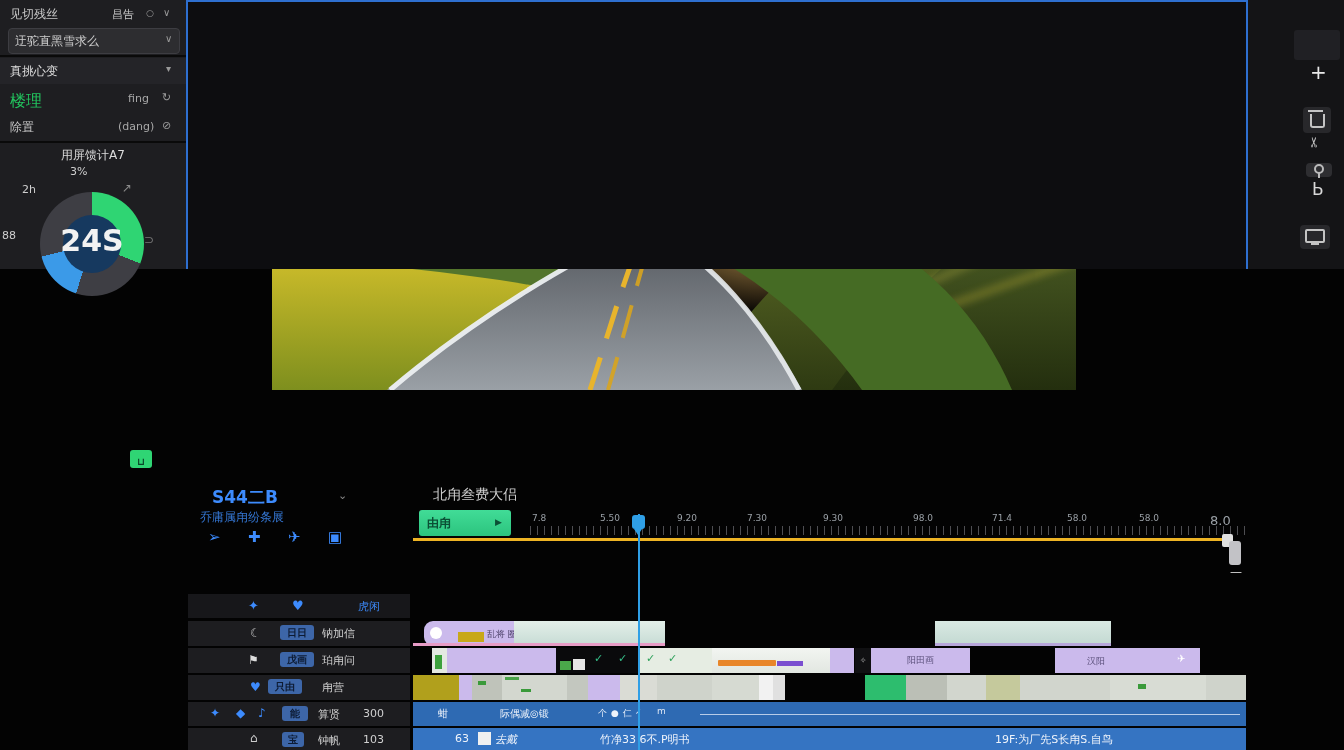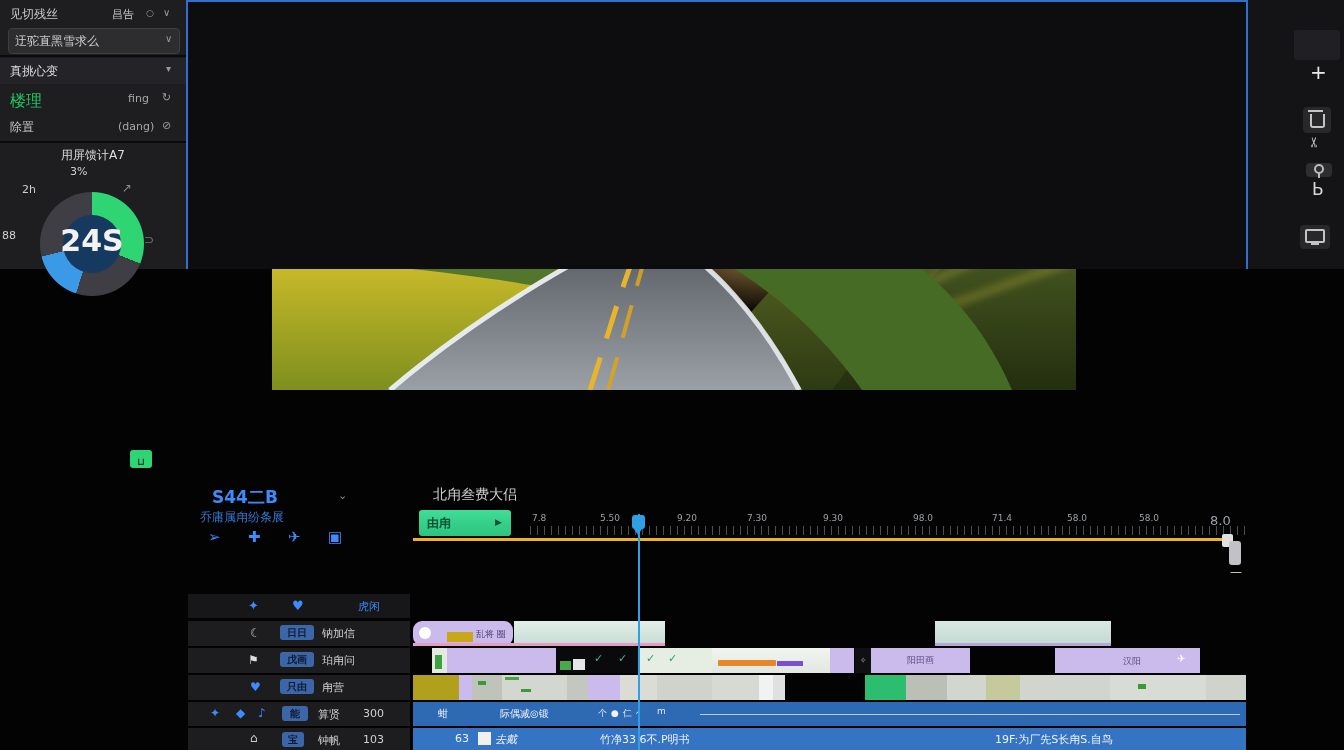--- a/index.html
+++ b/index.html
@@ -290,39 +290,39 @@
     <span class="badge" style="left:92px;width:34px;">日日</span>
     <span class="tlabel" style="left:134px;">钠加信</span>
   </div>
   <div class="trackrow" style="top:648px;height:25px;">
     <span class="s txt" style="left:60px;top:5px;font-size:12px;color:#dddddd;">⚑</span>
     <span class="badge" style="left:92px;width:34px;">戊画</span>
     <span class="tlabel" style="left:134px;">珀甪问</span>
   </div>
   <div class="trackrow" style="top:675px;height:25px;">
     <span class="s txt" style="left:62px;top:5px;font-size:12px;color:#3d8bfd;">♥</span>
-    <span class="badge" style="left:92px;width:34px;">只由</span>
+    <span class="badge" style="left:80px;width:34px;">只由</span>
     <span class="tlabel" style="left:134px;">甪营</span>
   </div>
   <div class="trackrow" style="top:702px;height:24px;">
     <span class="s txt" style="left:22px;top:4px;font-size:12px;color:#3d8bfd;">✦</span>
     <span class="s txt" style="left:48px;top:4px;font-size:12px;color:#3d8bfd;">◆</span>
     <span class="s txt" style="left:70px;top:4px;font-size:12px;color:#3d8bfd;">♪</span>
     <span class="badge" style="left:94px;width:26px;">能</span>
     <span class="tlabel" style="left:130px;">算贤</span>
     <span class="tlabel" style="left:175px;">300</span>
   </div>
   <div class="trackrow" style="top:728px;height:22px;">
     <span class="s txt" style="left:62px;top:3px;font-size:12px;color:#cccccc;">⌂</span>
     <span class="badge" style="left:94px;width:22px;">宝</span>
     <span class="tlabel" style="left:130px;">钟帆</span>
     <span class="tlabel" style="left:175px;">103</span>
   </div>
 
-  <div class="clip lav" style="left:413px;top:621px;width:100px;border-radius:9px;">
+  <div class="clip lav" style="left:424px;top:621px;width:100px;border-radius:9px;">
     <span class="s" style="left:6px;top:6px;width:12px;height:12px;background:#fff;border-radius:50%;"></span>
     <span class="s" style="left:34px;top:11px;width:26px;height:10px;background:#c8a818;"></span>
     <span class="s txt" style="left:63px;top:7px;font-size:9px;color:#4a3f66;">乱将 圈</span>
   </div>
   <div class="clip" style="left:514px;top:621px;width:151px;background:linear-gradient(180deg,#e3efe9,#c6dbd4);"></div>
   <div class="s" style="left:413px;top:643px;width:252px;height:3px;background:#e79cc6;"></div>
   <div class="clip" style="left:935px;top:621px;width:176px;background:linear-gradient(180deg,#d9e9e3,#c2d8d1);"></div>
   <div class="s" style="left:935px;top:643px;width:176px;height:3px;background:#b7a6da;"></div>
 
   <div class="clip" style="left:432px;top:648px;width:15px;background:#e4e9e2;">
@@ -344,21 +344,21 @@
     <span class="s" style="left:65px;top:13px;width:26px;height:5px;background:#7a4fd0;"></span>
   </div>
   <div class="clip lav" style="left:830px;top:648px;width:24px;"></div>
   <div class="clip" style="left:855px;top:648px;width:16px;background:#101012;text-align:center;">
     <span style="font-size:8px;color:#bbb;line-height:25px;">✧</span>
   </div>
   <div class="clip lav" style="left:871px;top:648px;width:99px;text-align:center;">
     <span style="font-size:9px;color:#5a4f7a;line-height:25px;">阳田画</span>
   </div>
   <div class="clip lav" style="left:1055px;top:648px;width:145px;">
-    <span class="s txt" style="left:32px;top:7px;font-size:9px;color:#5a4f7a;margin-left:36px;">汉阳</span>
+    <span class="s txt" style="left:32px;top:7px;font-size:9px;color:#5a4f7a;">汉阳</span>
     <span class="s txt" style="left:122px;top:5px;font-size:10px;color:#ffffff;">✈</span>
   </div>
 
   <div class="seg" style="left:413px;width:46px;background:#b1a01c;"></div>
   <div class="seg" style="left:459px;width:13px;background:#cbbaec;"></div>
   <div class="seg" style="left:472px;width:30px;background:#bfc3ba;"></div>
   <div class="seg" style="left:502px;width:65px;background:#d3d7cf;"></div>
   <div class="seg" style="left:567px;width:21px;background:#c3c7bf;"></div>
   <div class="seg" style="left:588px;width:32px;background:#cbbaec;"></div>
   <div class="seg" style="left:620px;width:37px;background:#dadcd5;"></div>

